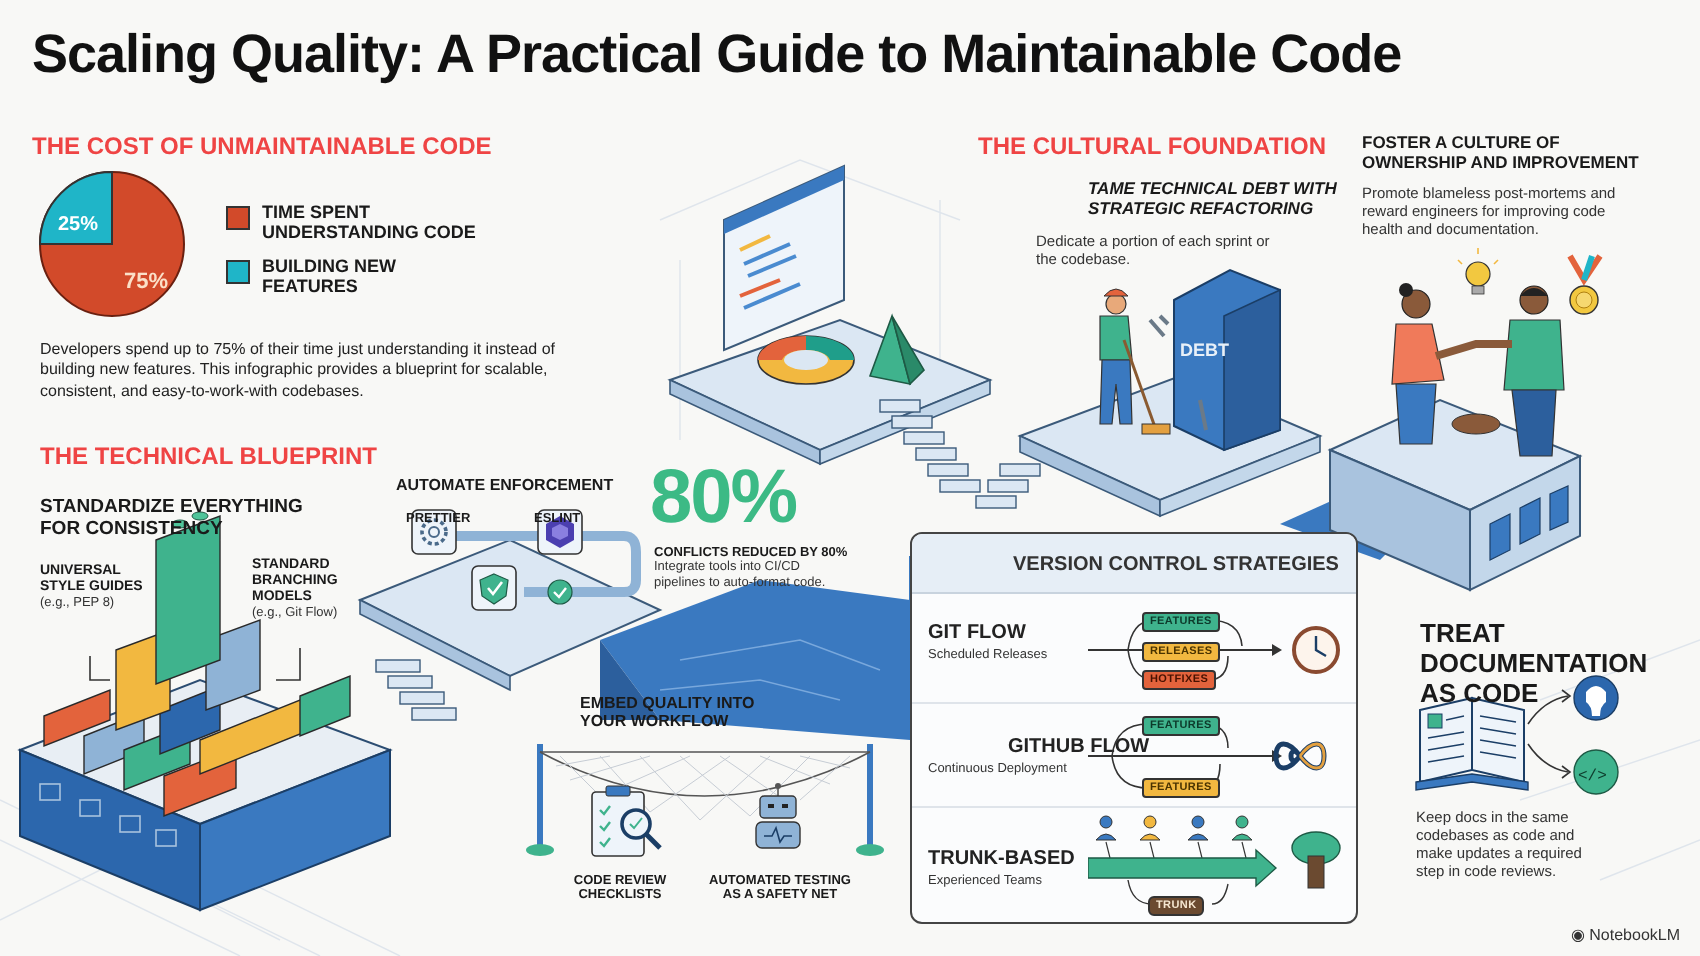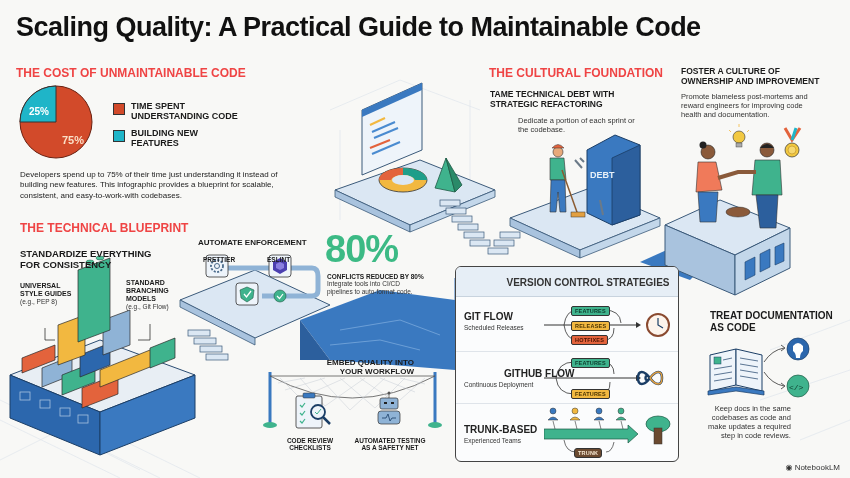--- a/index.html
+++ b/index.html
@@ -292,21 +292,21 @@
 <div class="abs h3" style="left:198px;top:238px;font-size:8px;">AUTOMATE ENFORCEMENT</div>
 <div class="abs h3" style="left:203px;top:256px;font-size:6.5px;">PRETTIER</div>
 <div class="abs h3" style="left:267px;top:256px;font-size:6.5px;">ESLINT</div>
 <div class="abs pct80">80%</div>
 <div class="abs" style="left:327px;top:273px;width:140px;">
   <div class="h3" style="font-size:6.5px;">CONFLICTS REDUCED BY 80%</div>
   <div class="small">Integrate tools into CI/CD</div>
   <div class="small">pipelines to auto-format code.</div>
 </div>
 
-<div class="abs h3" style="left:290px;top:358px;width:124px;text-align:right;font-size:8px;">
+<div class="abs h3" style="left:290px;top:347px;width:124px;text-align:left;font-size:8px;">
   <div>EMBED QUALITY INTO</div>
   <div>YOUR WORKFLOW</div>
 </div>
 <div class="abs h3" style="left:275px;top:437px;width:70px;text-align:center;font-size:6.5px;">
   <div>CODE REVIEW</div>
   <div>CHECKLISTS</div>
 </div>
 <div class="abs h3" style="left:345px;top:437px;width:90px;text-align:center;font-size:6.5px;">
   <div>AUTOMATED TESTING</div>
   <div>AS A SAFETY NET</div>
@@ -369,44 +369,44 @@
       <path d="M0 25 L84 25 L84 21 L94 30 L84 39 L84 35 L0 35 Z" fill="#3fb38d" stroke="#1e5a45" stroke-width="0.7"></path>
       <path d="M20 36 Q22 48 32 48 M62 48 Q68 48 70 38" stroke="#333" stroke-width="0.7" fill="none"></path>
       <ellipse cx="114" cy="20" rx="12" ry="8" fill="#3fb38d" stroke="#1e5a45" stroke-width="0.7"></ellipse>
       <rect x="110" y="24" width="8" height="16" fill="#6b4a30" stroke="#333" stroke-width="0.5"></rect>
     </svg>
     <span class="pill brown" style="left:118px;top:44px;">TRUNK</span>
   </div>
 </div>
 
 <div class="abs h2" style="left:489px;top:66px;">THE CULTURAL FOUNDATION</div>
-<div class="abs h3" style="left:490px;top:90px;font-size:8.5px;">
+<div class="abs h3" style="left:544px;top:90px;font-size:8.5px;font-style:italic;">
   <div>TAME TECHNICAL DEBT WITH</div>
   <div>STRATEGIC REFACTORING</div>
 </div>
 <div class="abs small" style="left:518px;top:116px;font-size:7.5px;">
   <div>Dedicate a portion of each sprint or</div>
   <div>the codebase.</div>
 </div>
 
 <div class="abs h3" style="left:681px;top:67px;font-size:8.5px;">
   <div>FOSTER A CULTURE OF</div>
   <div>OWNERSHIP AND IMPROVEMENT</div>
 </div>
 <div class="abs small" style="left:681px;top:92px;font-size:7.5px;">
   <div>Promote blameless post-mortems and</div>
   <div>reward engineers for improving code</div>
   <div>health and documentation.</div>
 </div>
 
-<div class="abs h3" style="left:710px;top:310px;font-size:10px;">
+<div class="abs h3" style="left:710px;top:310px;font-size:13px;">
   <div>TREAT DOCUMENTATION</div>
   <div>AS CODE</div>
 </div>
-<div class="abs small" style="left:708px;top:404px;font-size:7.5px;text-align:right;">
+<div class="abs small" style="left:708px;top:404px;font-size:7.5px;">
   <div>Keep docs in the same</div>
   <div>codebases as code and</div>
   <div>make updates a required</div>
   <div>step in code reviews.</div>
 </div>
 
 <div class="abs brand">
   <span>◉ </span><span>NotebookLM</span>
 </div>
 

